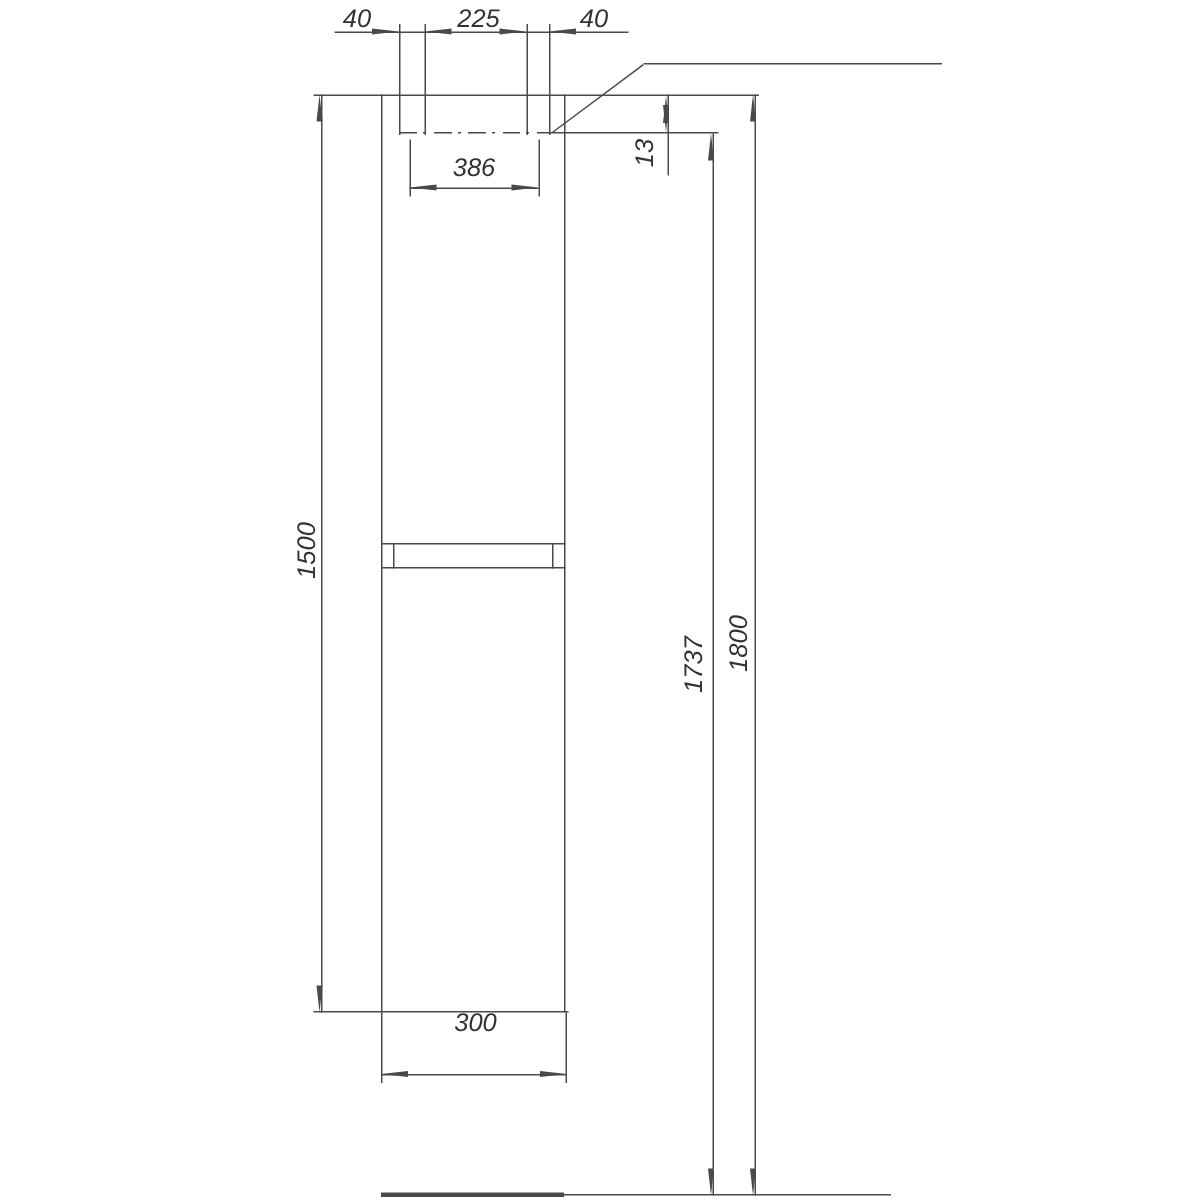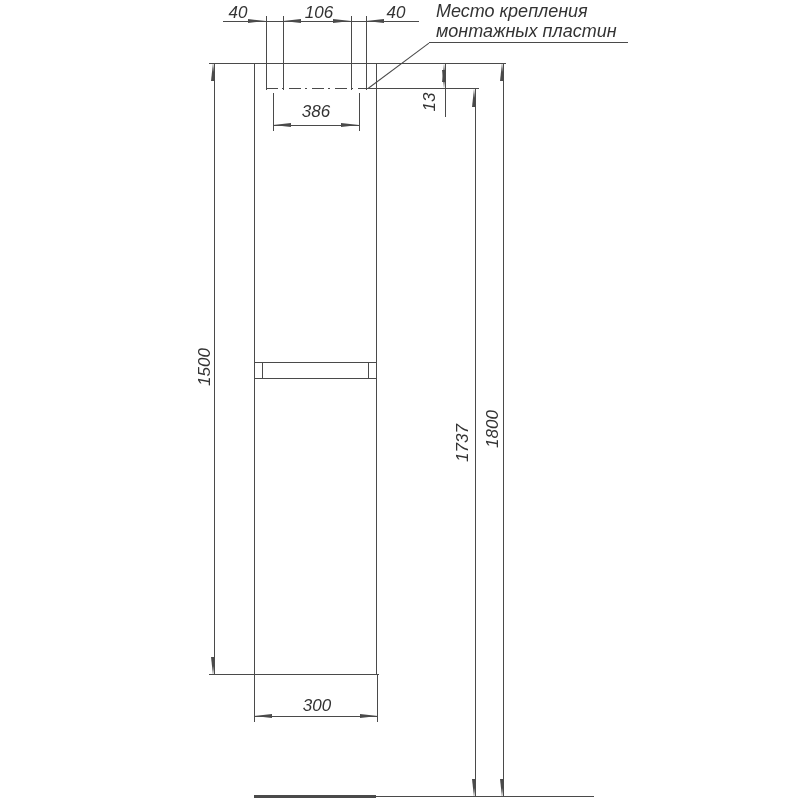--- a/index.html
+++ b/index.html
@@ -50,21 +50,21 @@
   <div class="ln" style="left:207px;top:21px;width:196px;height:1px;"></div>
   <div class="ln" style="left:250px;top:16px;width:1px;height:74px;"></div>
   <div class="ln" style="left:267px;top:16px;width:1px;height:74px;"></div>
   <div class="ln" style="left:335px;top:16px;width:1px;height:74px;"></div>
   <div class="ln" style="left:350px;top:16px;width:1px;height:74px;"></div>
   <div class="arr r" style="left:232px;top:19px;"></div>
   <div class="arr l" style="left:267px;top:19px;"></div>
   <div class="arr r" style="left:317px;top:19px;"></div>
   <div class="arr l" style="left:350px;top:19px;"></div>
   <div class="dimtxt" style="left:192px;top:3px;width:60px;">40</div>
-  <div class="dimtxt" style="left:273px;top:3px;width:60px;">106</div>
+  <div class="dimtxt" style="left:273px;top:3px;width:60px;">225</div>
   <div class="dimtxt" style="left:350px;top:3px;width:60px;">40</div>
 
   <div class="ln" style="left:257px;top:93px;width:1px;height:38px;"></div>
   <div class="ln" style="left:343px;top:93px;width:1px;height:38px;"></div>
   <div class="ln" style="left:257px;top:125px;width:86px;height:1px;"></div>
   <div class="arr l" style="left:257px;top:123px;"></div>
   <div class="arr r" style="left:325px;top:123px;"></div>
   <div class="dimtxt" style="left:270px;top:102px;width:60px;">386</div>
 
   <div class="ln" style="left:429px;top:63px;width:1px;height:54px;"></div>
@@ -85,25 +85,21 @@
   <div class="ln" style="left:487px;top:63px;width:1px;height:734px;"></div>
   <div class="arr u" style="left:484px;top:63px;"></div>
   <div class="arr d" style="left:484px;top:779px;"></div>
   <div class="dimtxt rot" style="left:442px;top:419px;width:70px;height:20px;">1800</div>
 
   <div class="ln" style="left:238px;top:675px;width:1px;height:47px;"></div>
   <div class="ln" style="left:361px;top:675px;width:1px;height:47px;"></div>
   <div class="ln" style="left:238px;top:716px;width:124px;height:1px;"></div>
   <div class="arr l" style="left:238px;top:714px;"></div>
   <div class="arr r" style="left:344px;top:714px;"></div>
-  <div class="dimtxt" style="left:271px;top:696px;width:60px;text-align:center;">300</div>
+  <div class="dimtxt" style="left:271px;top:672px;width:60px;text-align:center;">300</div>
 
   <div class="ln" style="left:238px;top:795px;width:122px;height:3px;"></div>
   <div class="ln" style="left:360px;top:796px;width:218px;height:1px;"></div>
 
   <div class="ln leader-diag" style="left:352px;top:88px;width:76px;height:1px;"></div>
   <div class="ln" style="left:413px;top:42px;width:199px;height:1px;"></div>
-  <div class="note">
-    <div>Место крепления</div>
-    <div>монтажных пластин</div>
-  </div>
 
 </div>
 
 </body></html>

